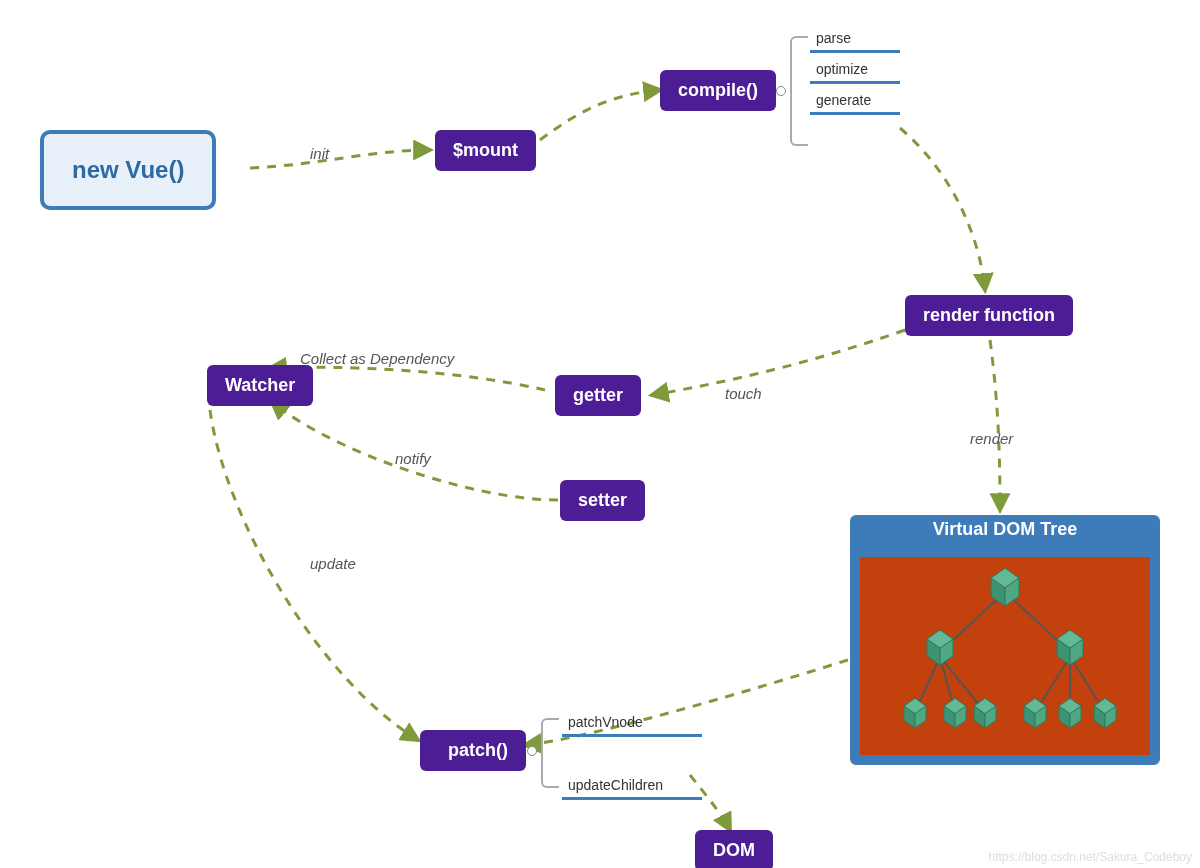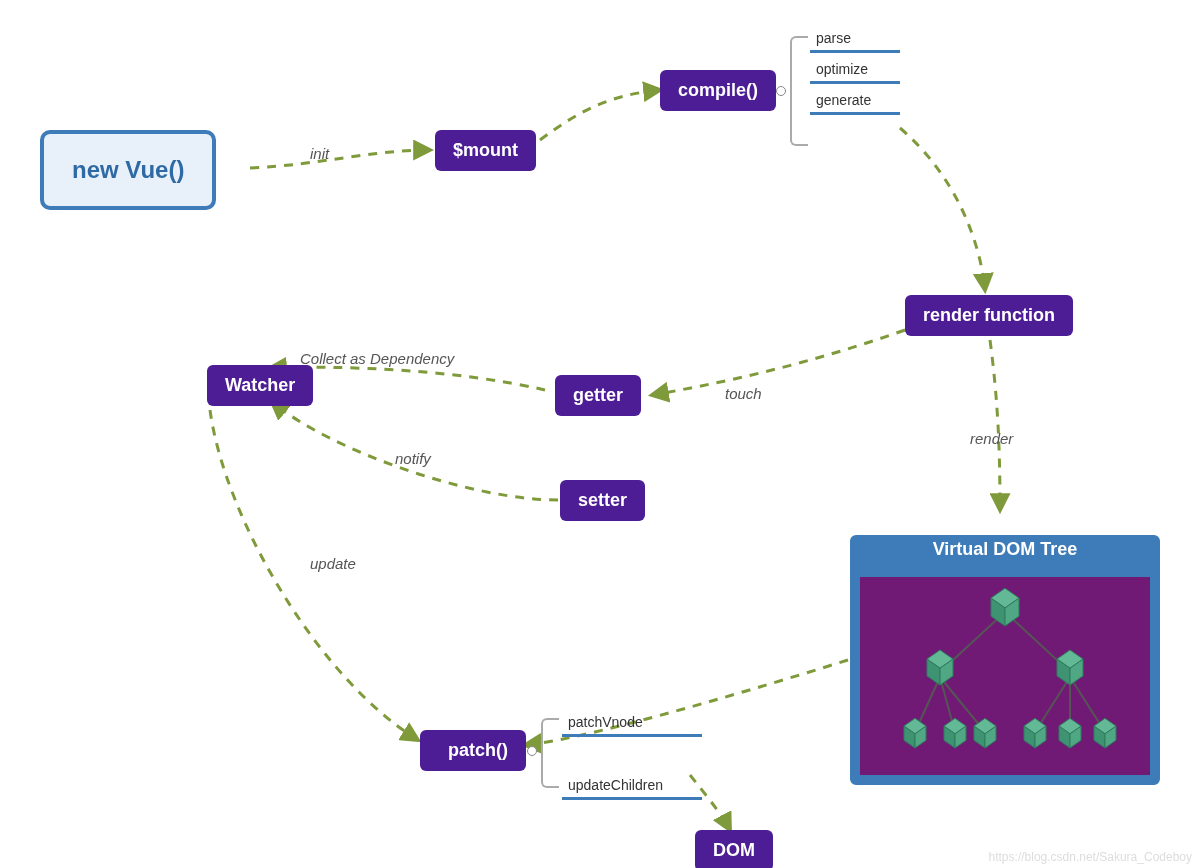--- a/index.html
+++ b/index.html
@@ -76,25 +76,24 @@
   }
   .arrow-path {
     fill: none;
     stroke: #7f9a3a;
     stroke-width: 3;
     stroke-dasharray: 9 8;
     marker-end: url(#arrowhead);
   }
   .vdom-box {
     position: absolute;
-    background: #701a75;
+    background: #c2410c;
     border: 10px solid #3d7cb9;
     border-top-width: 42px;
     border-radius: 6px;
-    margin-top: 20px;
   }
   .vdom-title {
     position: absolute;
     top: -38px;
     left: 0;
     right: 0;
     text-align: center;
     color: #fff;
     font-weight: 700;
     font-size: 18px;

